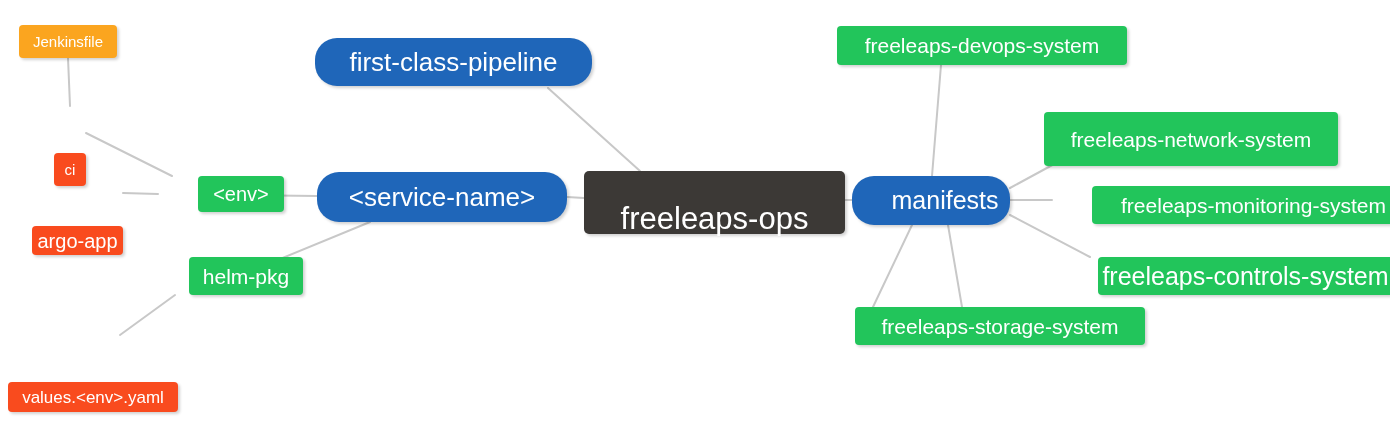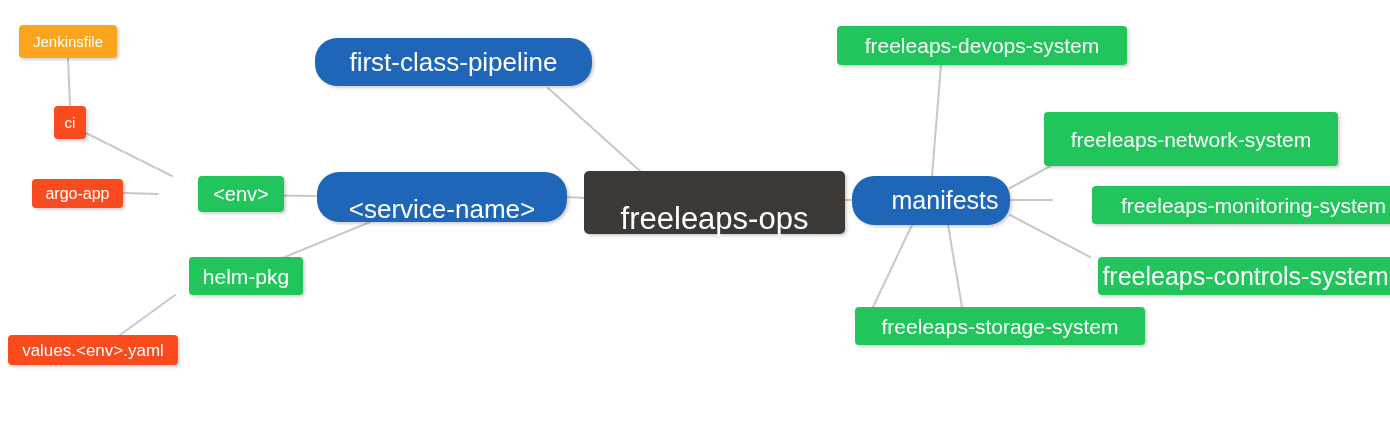--- a/index.html
+++ b/index.html
@@ -38,21 +38,21 @@
     letter-spacing: 0px;
   }
   .n-root {
     background: #3C3936;
     border-radius: 5px;
     align-items: flex-end;
   }
   .n-blue   { background: #1F66B9; border-radius: 22px; }
   .n-green  { background: #22C55B; margin-left: 40px; }
   .n-orange { background: #FBA51F; }
-  .n-red    { background: #F94B1E; }
+  .n-red    { background: #F94B1E; margin-top: 47px; }
 </style>
 </head>
 <body>
 
 <div id="canvas">
   <svg id="edges" viewBox="0 0 1390 421" xmlns="http://www.w3.org/2000/svg">
       <line x1="548" y1="88" x2="640" y2="171" stroke="#c8c8c8" stroke-width="2" stroke-linecap="round"></line>
       <line x1="567" y1="197" x2="584" y2="198" stroke="#c8c8c8" stroke-width="2" stroke-linecap="round"></line>
       <line x1="845" y1="200" x2="852" y2="200" stroke="#c8c8c8" stroke-width="2" stroke-linecap="round"></line>
       <line x1="244" y1="195" x2="317" y2="196" stroke="#c8c8c8" stroke-width="2" stroke-linecap="round"></line>
@@ -65,42 +65,42 @@
       <line x1="1010" y1="188" x2="1080" y2="150" stroke="#c8c8c8" stroke-width="2" stroke-linecap="round"></line>
       <line x1="1010" y1="200" x2="1052" y2="200" stroke="#c8c8c8" stroke-width="2" stroke-linecap="round"></line>
       <line x1="1010" y1="215" x2="1090" y2="257" stroke="#c8c8c8" stroke-width="2" stroke-linecap="round"></line>
       <line x1="948" y1="225" x2="962" y2="307" stroke="#c8c8c8" stroke-width="2" stroke-linecap="round"></line>
       <line x1="912" y1="225" x2="873" y2="307" stroke="#c8c8c8" stroke-width="2" stroke-linecap="round"></line>
     </svg>
   <div id="nodes">
       <div class="node n-root" style="left: 584px; top: 171px; width: 261px; height: 63px; font-size: 31px;">
         <span>freeleaps-ops</span>
       </div>
-      <div class="node n-blue" style="left: 317px; top: 172px; width: 250px; height: 50px; font-size: 26px; align-items: flex-end;">
+      <div class="node n-blue" style="left: 317px; top: 172px; width: 250px; height: 50px; font-size: 26px;">
         <span>&lt;service-name&gt;</span>
       </div>
       <div class="node n-blue" style="left: 315px; top: 38px; width: 277px; height: 48px; font-size: 26px;">
         <span>first-class-pipeline</span>
       </div>
       <div class="node n-blue" style="left: 852px; top: 176px; width: 158px; height: 49px; font-size: 25px; padding-left: 28px;">
         <span>manifests</span>
       </div>
       <div class="node n-green" style="left: 158px; top: 176px; width: 86px; height: 36px; font-size: 20px;">
         <span>&lt;env&gt;</span>
       </div>
       <div class="node n-green" style="left: 149px; top: 257px; width: 114px; height: 38px; font-size: 21px; align-items: center;">
         <span>helm-pkg</span>
       </div>
       <div class="node n-orange" style="left: 19px; top: 25px; width: 98px; height: 33px; font-size: 15px;">
         <span>Jenkinsfile</span>
       </div>
       <div class="node n-red" style="left: 54px; top: 106px; width: 32px; height: 33px; font-size: 15px;">
         <span>ci</span>
       </div>
-      <div class="node n-red" style="left: 32px; top: 179px; width: 91px; height: 29px; font-size: 16px;">
+      <div class="node n-red" style="left: 32px; top: 179px; width: 91px; height: 29px; font-size: 20px;">
         <span>argo-app</span>
       </div>
       <div class="node n-red" style="left: 8px; top: 335px; width: 170px; height: 30px; font-size: 17px;">
         <span>values.&lt;env&gt;.yaml</span>
       </div>
       <div class="node n-green" style="left: 797px; top: 26px; width: 290px; height: 39px; font-size: 21px;">
         <span>freeleaps-devops-system</span>
       </div>
       <div class="node n-green" style="left: 1004px; top: 112px; width: 294px; height: 54px; font-size: 21px;">
         <span>freeleaps-network-system</span>

